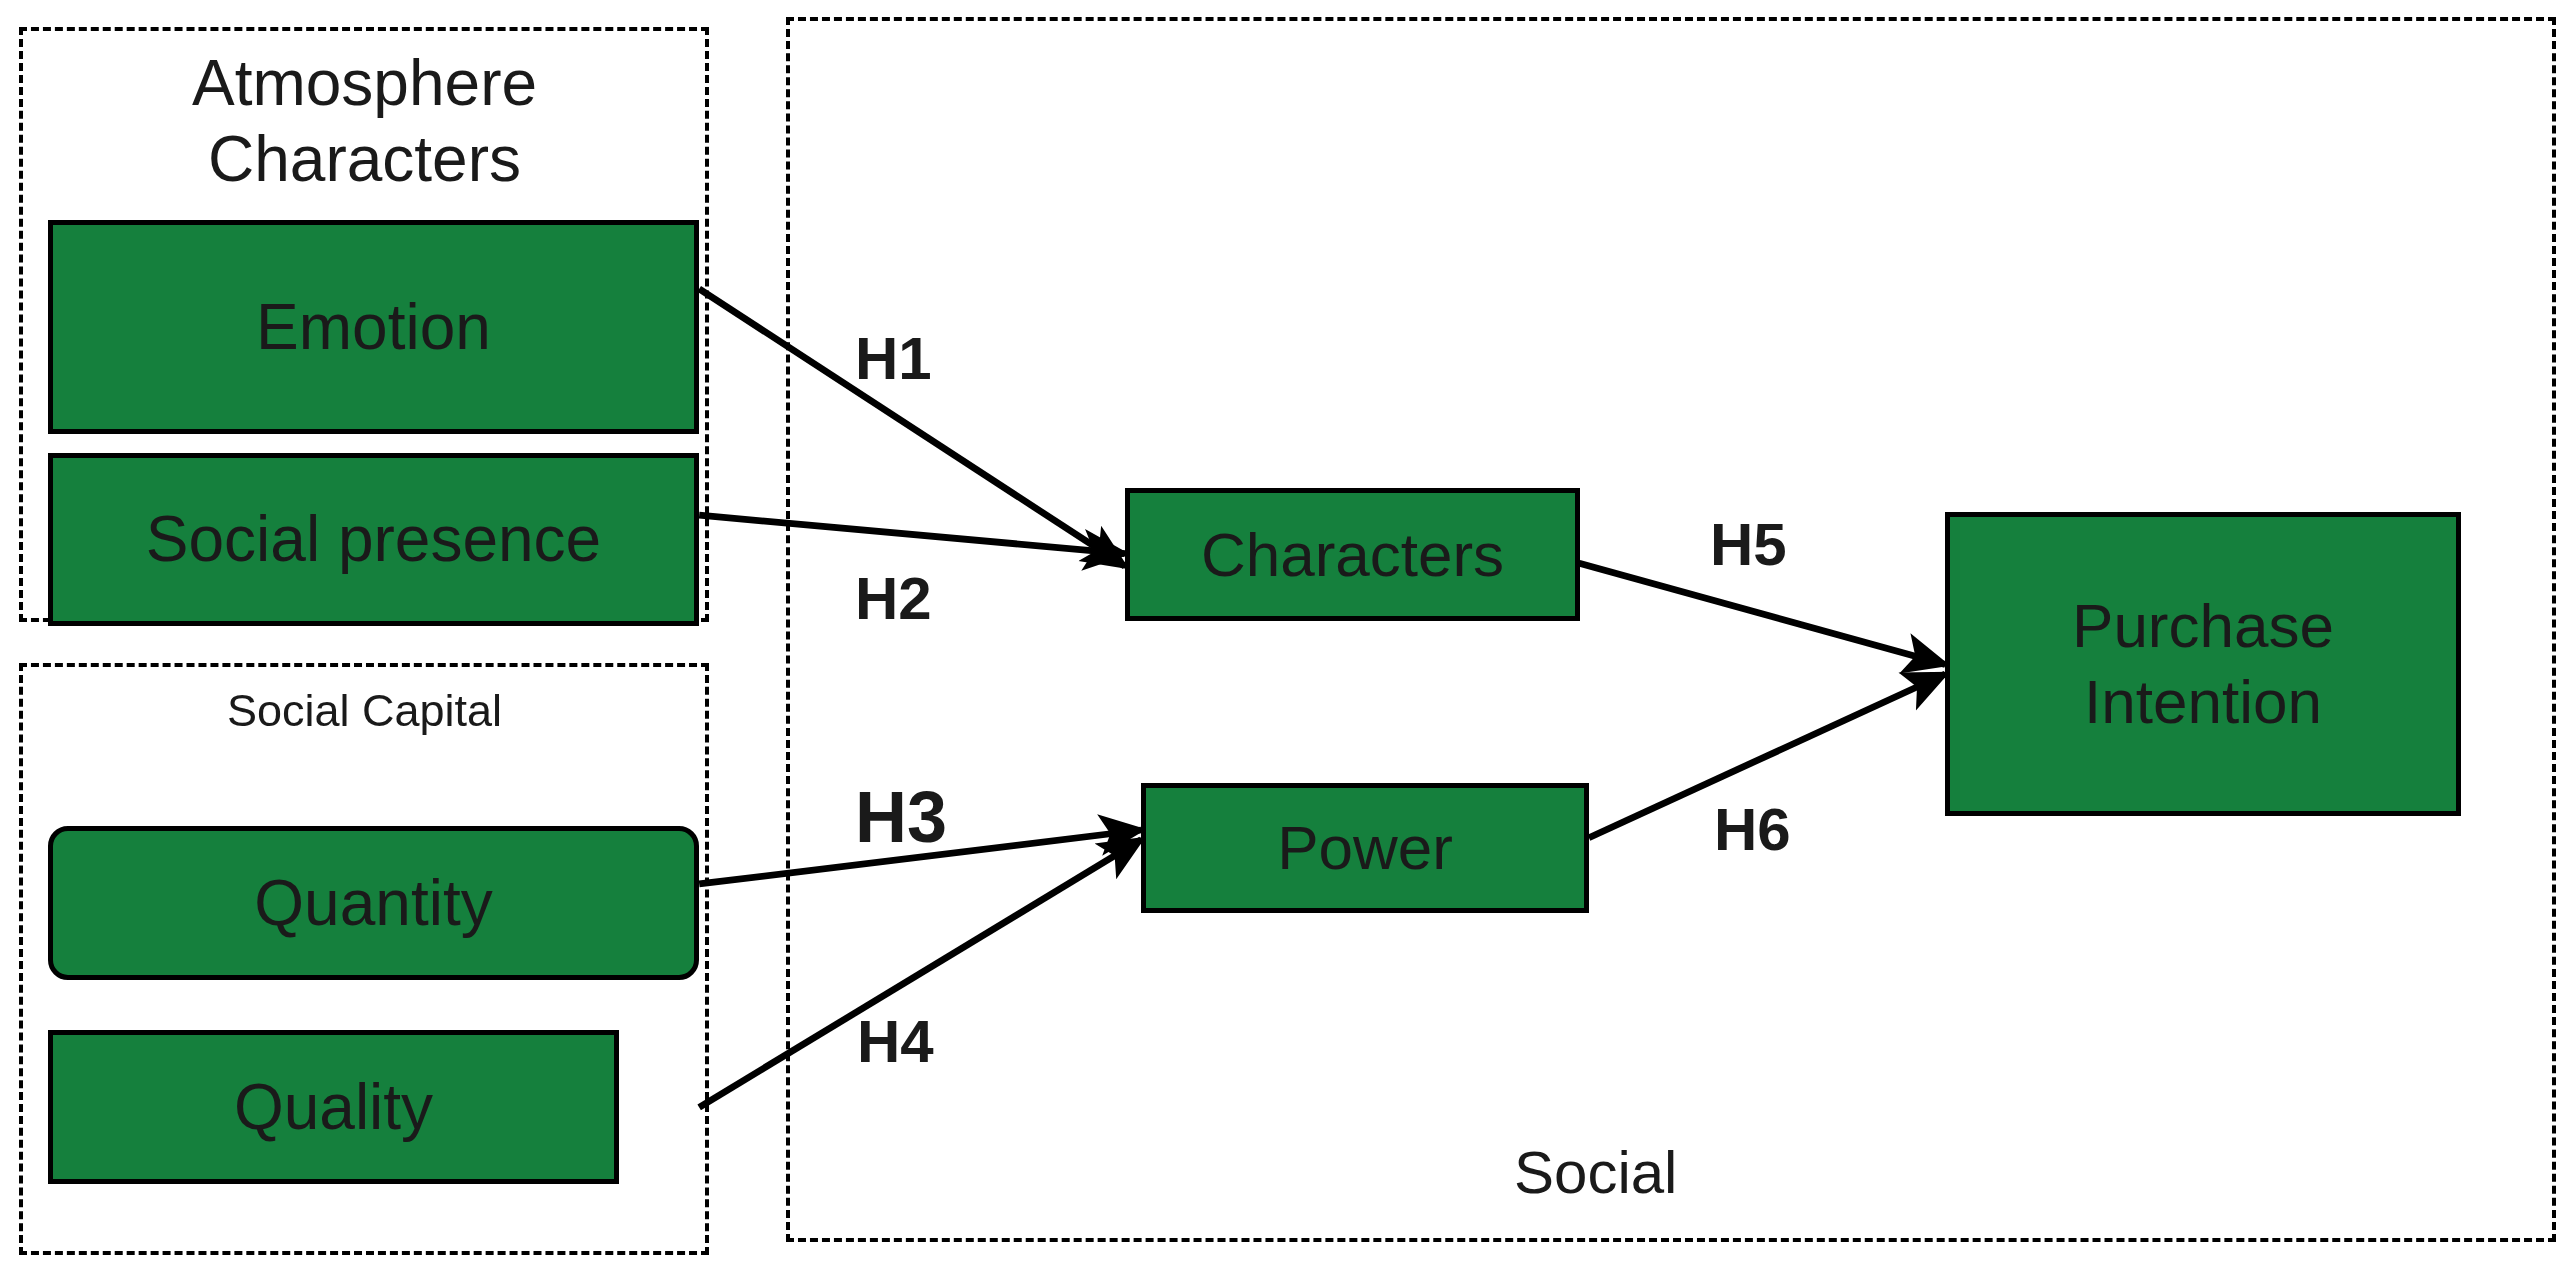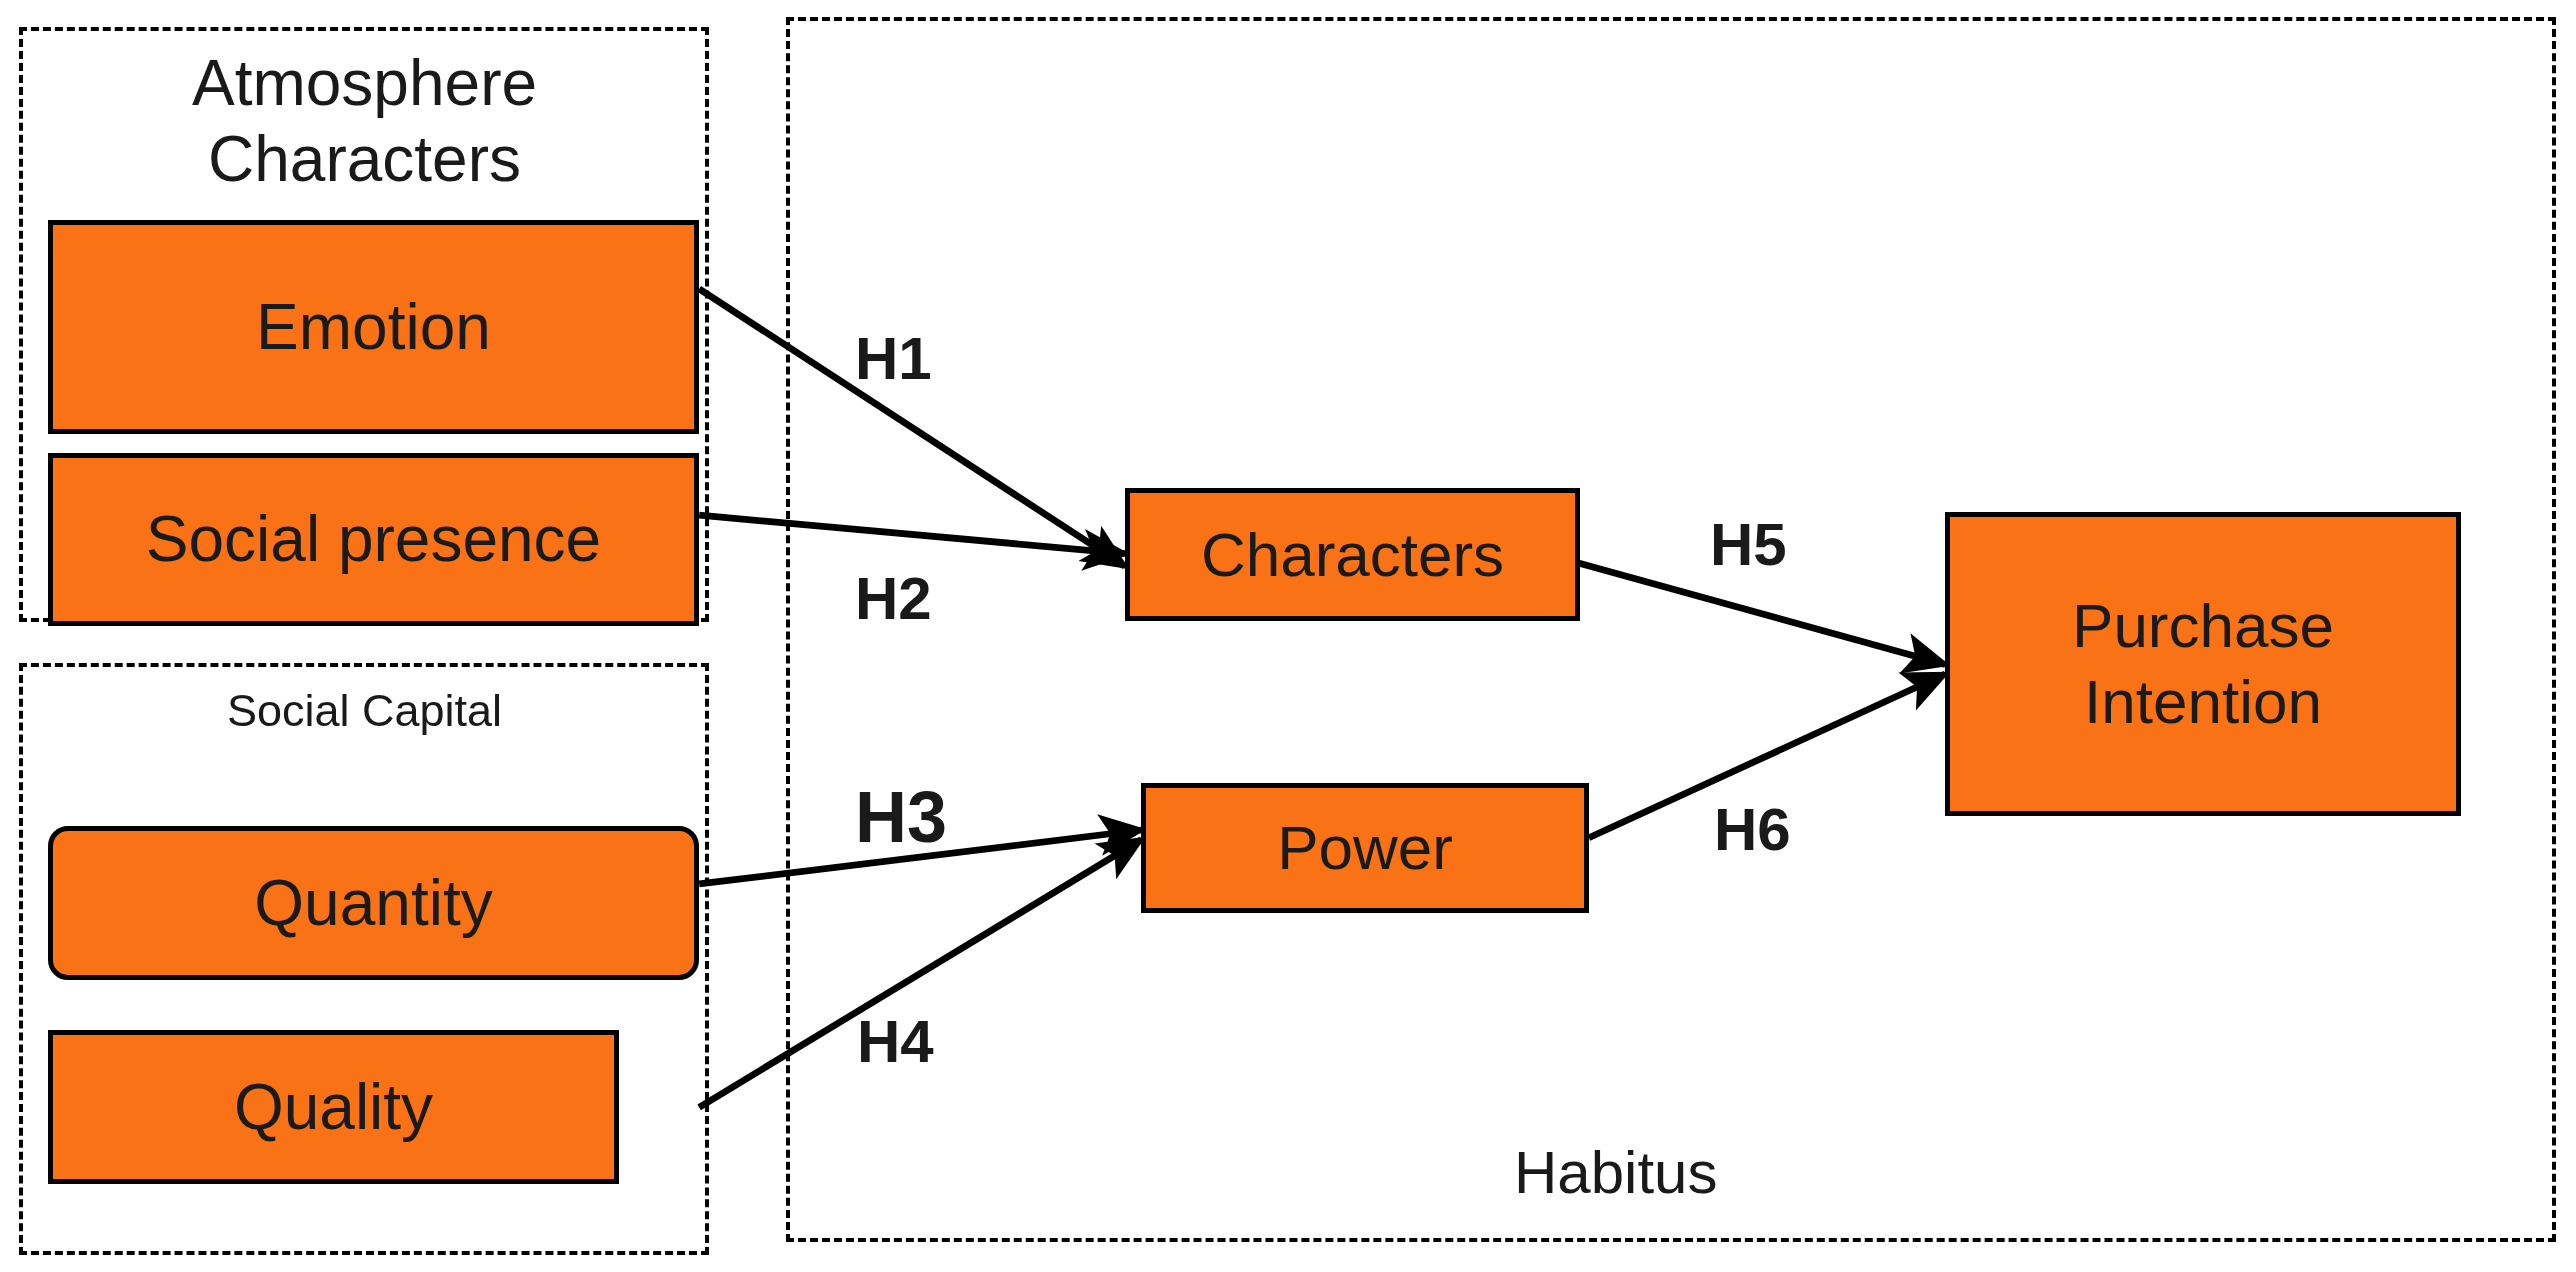--- a/index.html
+++ b/index.html
@@ -26,21 +26,21 @@
     text-align: center;
     color: #1a1a1a;
     line-height: 1.18;
     white-space: pre-line;
     font-weight: 400;
   }
   .node-box {
     position: absolute;
     border: 5.8px solid #000000;
     box-sizing: border-box;
-    background: #f97316;
+    background: #15803d;
     display: flex;
     align-items: center;
     justify-content: center;
     text-align: center;
     color: #1a1a1a;
     line-height: 1.22;
     white-space: pre-line;
     font-weight: 400;
   }
   .edge-label {
@@ -103,16 +103,16 @@
   <div class="node-box" id="node-6" style="left: 1945px; top: 512px; width: 516px; height: 304px; font-size: 62px;">Purchase
 Intention</div>
 
   <div class="edge-label" id="edge-lbl-0" style="left: 855px; top: 324px; font-size: 60px;">H1</div>
   <div class="edge-label" id="edge-lbl-1" style="left: 855px; top: 564px; font-size: 60px;">H2</div>
   <div class="edge-label" id="edge-lbl-2" style="left: 855px; top: 776px; font-size: 72px;">H3</div>
   <div class="edge-label" id="edge-lbl-3" style="left: 857px; top: 1007px; font-size: 60px;">H4</div>
   <div class="edge-label" id="edge-lbl-4" style="left: 1710px; top: 510px; font-size: 60px;">H5</div>
   <div class="edge-label" id="edge-lbl-5" style="left: 1714px; top: 795px; font-size: 60px;">H6</div>
 
-  <div class="frame-label" id="frame-lbl-0" style="left: 1514px; top: 1138px; font-size: 60px;">Habitus</div>
+  <div class="frame-label" id="frame-lbl-0" style="left: 1514px; top: 1138px; font-size: 60px;">Social</div>
 
 </div>
 
 
 </body></html>

